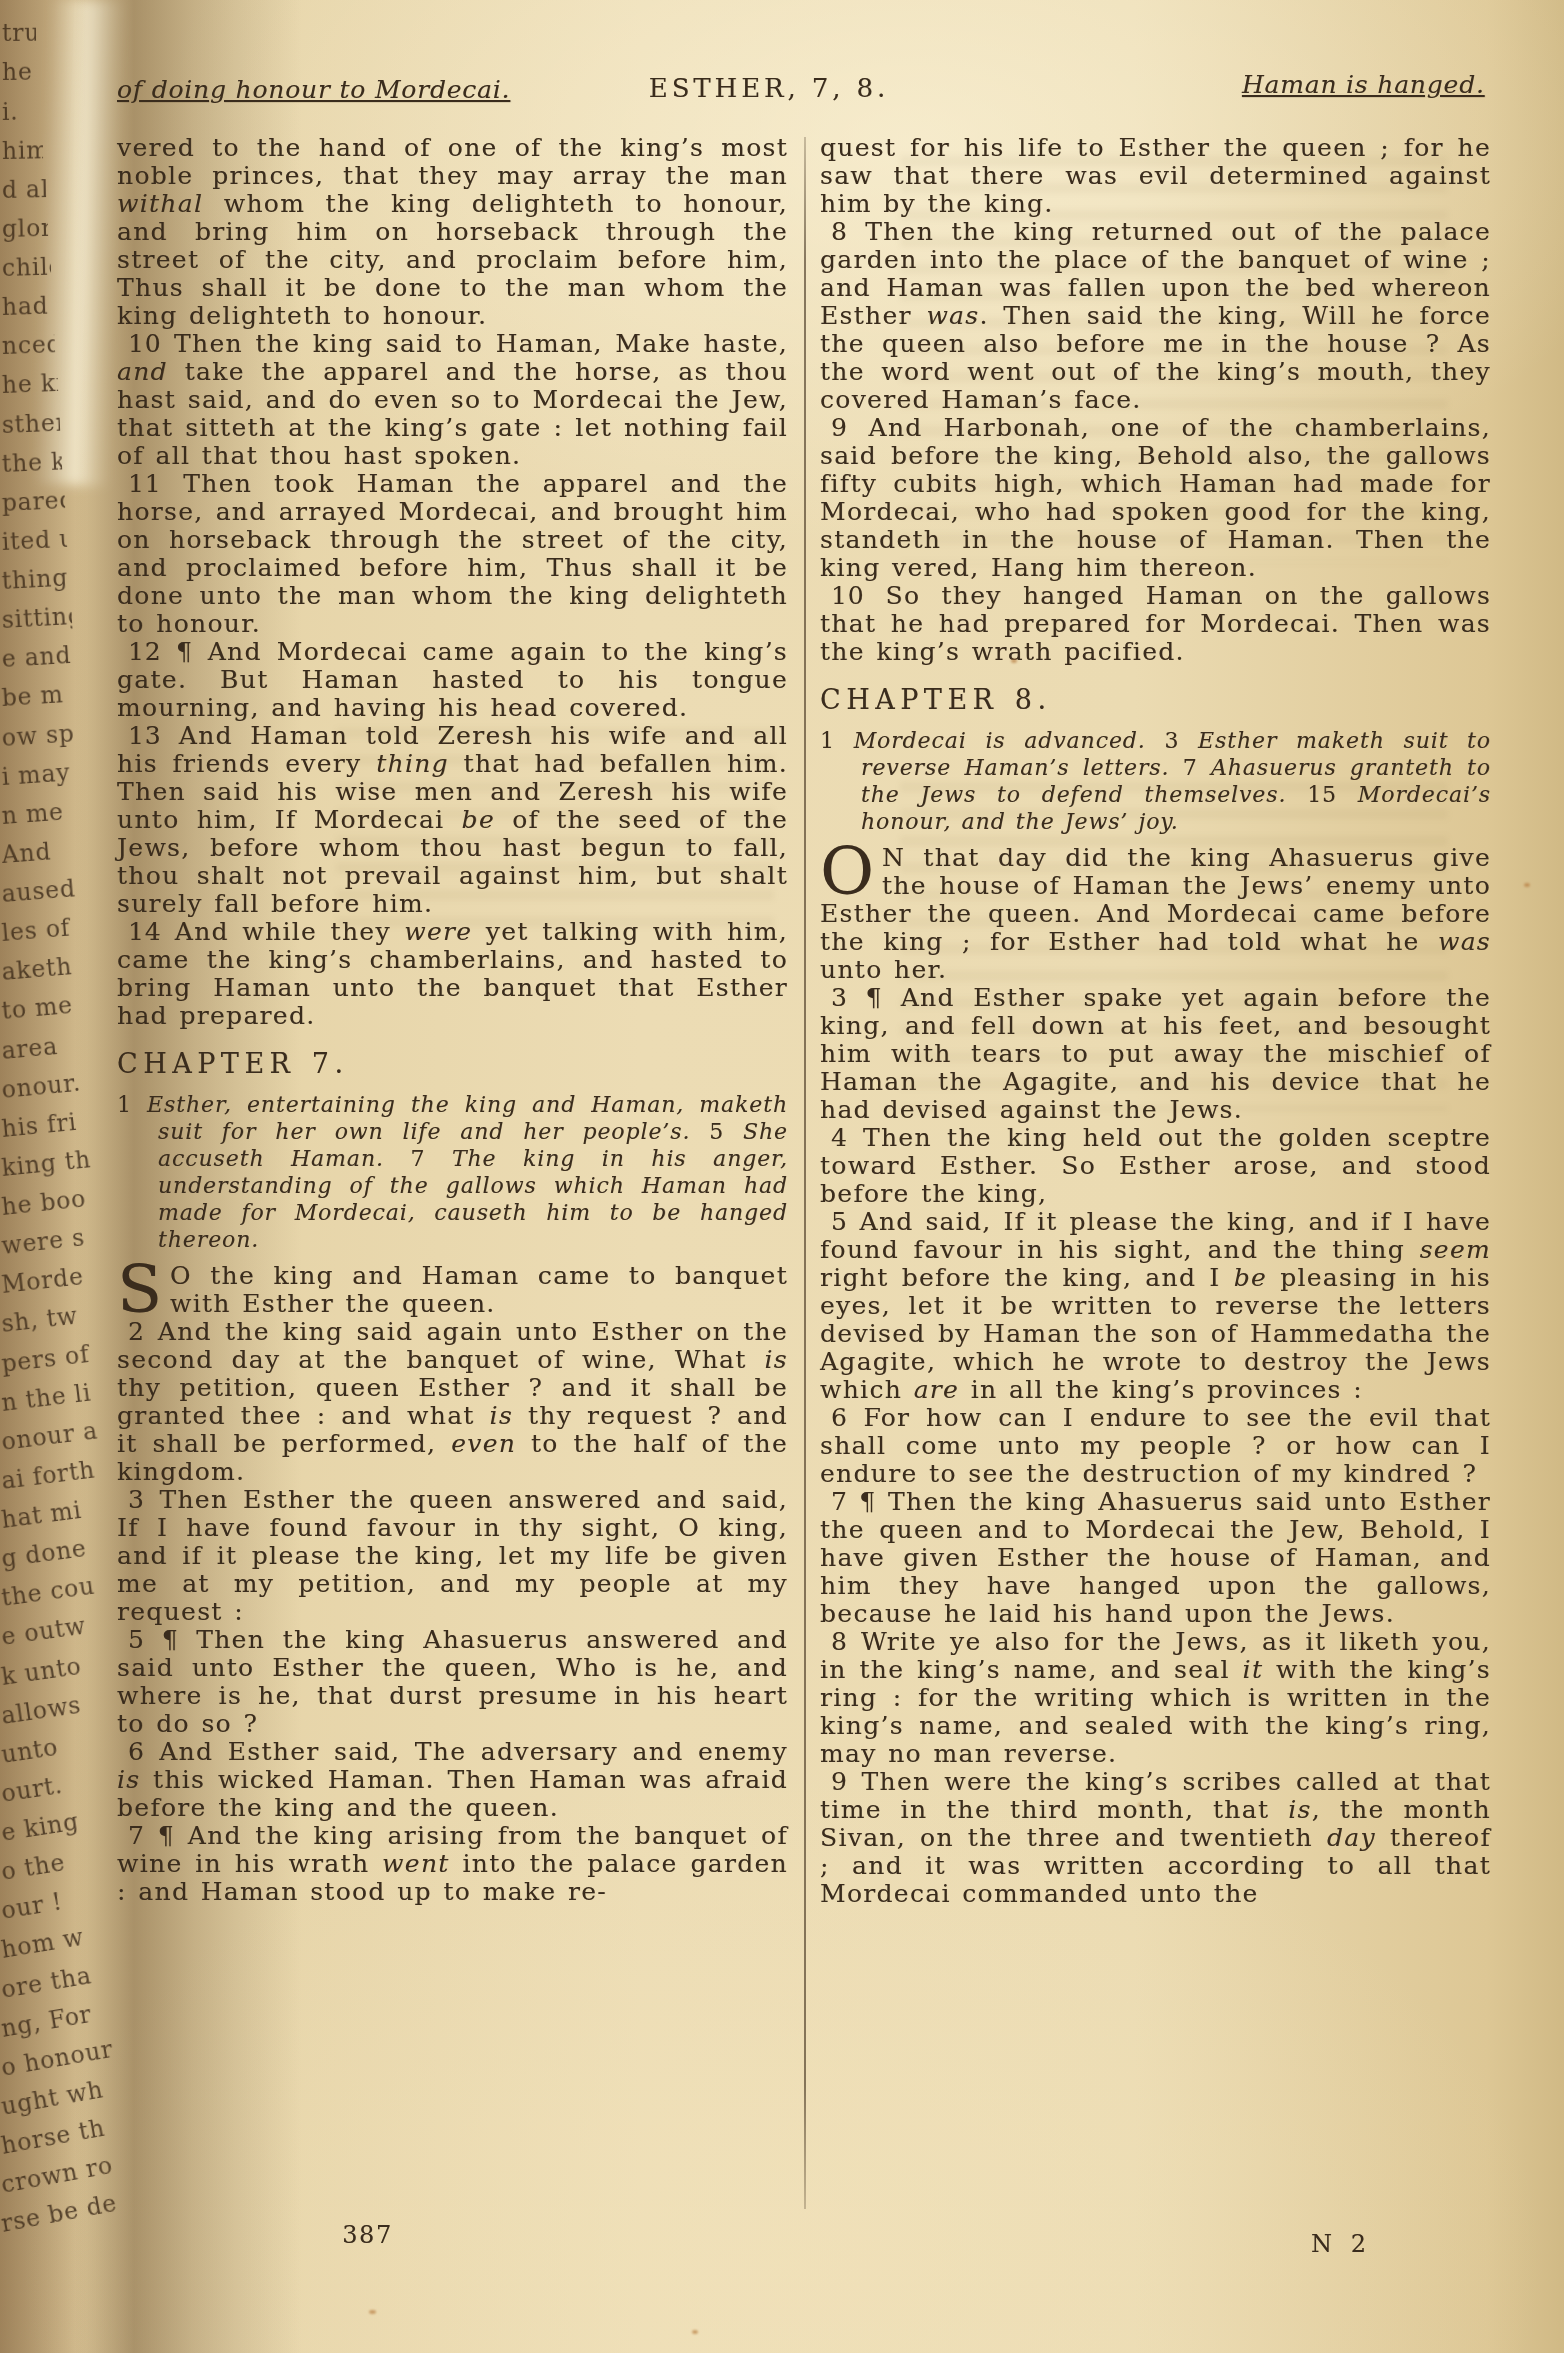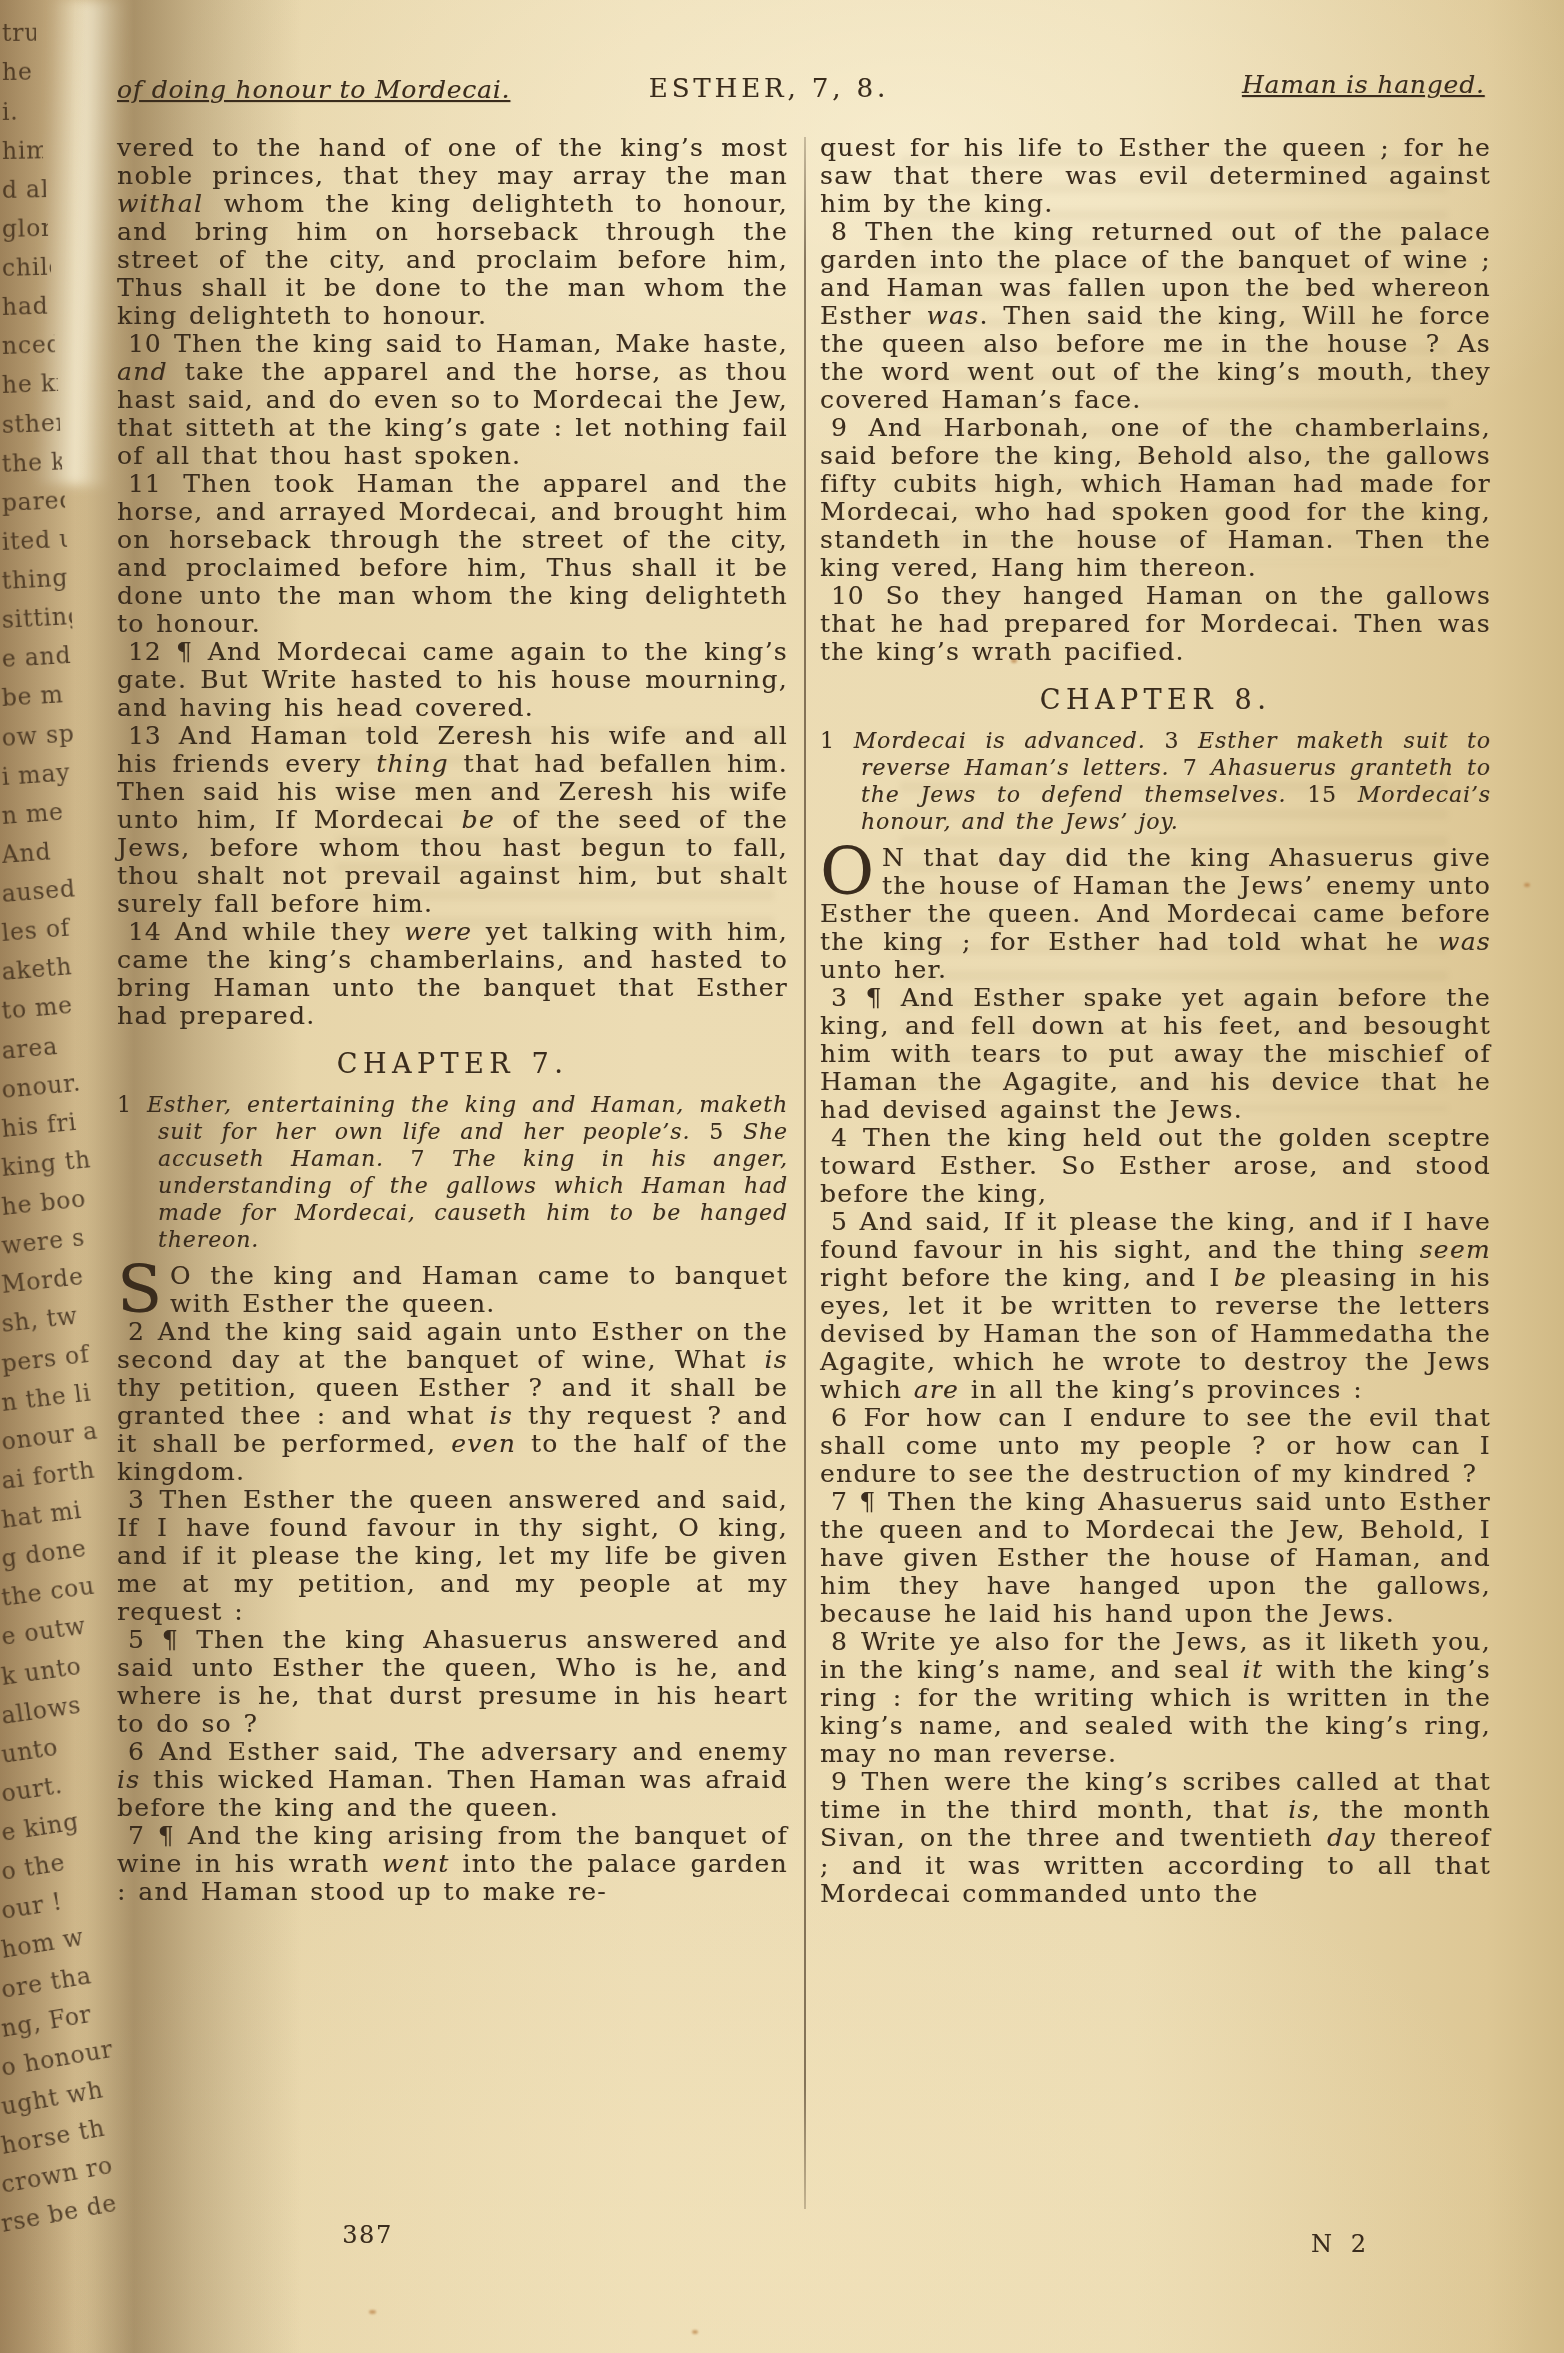--- a/index.html
+++ b/index.html
@@ -51,21 +51,21 @@
     text-align:justify;}
   .col.left{left:0;}
   .col.right{left:703px;}
 
   .verse{margin:0;text-indent:11px;}
   .verse.cont{text-indent:0;}
   .verse.dropped{text-indent:0;}
   .it{font-style:italic;}
   .vnum{letter-spacing:0.8px;}
   .chapter{margin:20.3px 0 12.5px 0;font-weight:normal;font-size:27px;
-    letter-spacing:5.5px;text-align:center;}
+    letter-spacing:5.5px;}
   .headnote{margin:0 0 9.4px 0;font-size:22px;line-height:27px;
     padding-left:41px;text-indent:-41px;letter-spacing:0.9px;}
   .headnote .num{font-style:normal;}
   .dropcap{float:left;font-size:66px;line-height:50px;height:52px;
     margin:3.1px 7.8px 0 0;letter-spacing:0;}
 
   .pageno{position:absolute;left:258px;top:2221px;width:219px;text-align:center;
     font-size:24px;letter-spacing:1.6px;text-shadow:0.3px 0.4px 0.5px rgba(58,42,24,0.32);}
   .sig{position:absolute;left:1311px;top:2230px;font-size:24px;letter-spacing:5.5px;
     text-shadow:0.3px 0.4px 0.5px rgba(58,42,24,0.32);}
@@ -145,21 +145,21 @@
     <span class="cap left">of doing honour to Mordecai.</span>
     <span class="title">ESTHER, 7, 8.</span>
     <span class="cap right">Haman is hanged.</span>
   </div>
   <div class="cols">
     <div class="rule"></div>
     <div class="col left">
         <p class="verse cont"><span>vered to the hand of one of the king’s most noble princes, that they may array the man </span><span class="it">withal</span><span> whom the king delighteth to honour, and bring him on horseback through the street of the city, and proclaim before him, Thus shall it be done to the man whom the king delighteth to honour.</span></p>
         <p class="verse"><span class="vnum">10</span> <span>Then the king said to Haman, Make haste, </span><span class="it">and</span><span> take the apparel and the horse, as thou hast said, and do even so to Mordecai the Jew, that sitteth at the king’s gate : let nothing fail of all that thou hast spoken.</span></p>
         <p class="verse"><span class="vnum">11</span> <span>Then took Haman the apparel and the horse, and arrayed Mordecai, and brought him on horseback through the street of the city, and proclaimed before him, Thus shall it be done unto the man whom the king delighteth to honour.</span></p>
-        <p class="verse"><span class="vnum">12 ¶</span> <span>And Mordecai came again to the king’s gate. But Write hasted to his house mourning, and having his head covered.</span></p>
+        <p class="verse"><span class="vnum">12 ¶</span> <span>And Mordecai came again to the king’s gate. But Haman hasted to his tongue mourning, and having his head covered.</span></p>
         <p class="verse"><span class="vnum">13</span> <span>And Haman told Zeresh his wife and all his friends every </span><span class="it">thing</span><span> that had befallen him. Then said his wise men and Zeresh his wife unto him, If Mordecai </span><span class="it">be</span><span> of the seed of the Jews, before whom thou hast begun to fall, thou shalt not prevail against him, but shalt surely fall before him.</span></p>
         <p class="verse"><span class="vnum">14</span> <span>And while they </span><span class="it">were</span><span> yet talking with him, came the king’s chamberlains, and hasted to bring Haman unto the banquet that Esther had prepared.</span></p>
         <h2 class="chapter">CHAPTER 7.</h2>
         <p class="headnote"><span class="num">1 </span><span class="it">Esther, entertaining the king and Haman, maketh suit for her own life and her people’s.</span><span class="num">  5 </span><span class="it">She accuseth Haman.</span><span class="num">  7 </span><span class="it">The king in his anger, understanding of the gallows which Haman had made for Mordecai, causeth him to be hanged thereon.</span></p>
         <p class="verse dropped"><span class="dropcap">S</span><span>O the king and Haman came to banquet with Esther the queen.</span></p>
         <p class="verse"><span class="vnum">2</span> <span>And the king said again unto Esther on the second day at the banquet of wine, What </span><span class="it">is</span><span> thy petition, queen Esther ? and it shall be granted thee : and what </span><span class="it">is</span><span> thy request ? and it shall be performed, </span><span class="it">even</span><span> to the half of the kingdom.</span></p>
         <p class="verse"><span class="vnum">3</span> <span>Then Esther the queen answered and said, If I have found favour in thy sight, O king, and if it please the king, let my life be given me at my petition, and my people at my request :</span></p>
         <p class="verse"><span class="vnum">5 ¶</span> <span>Then the king Ahasuerus answered and said unto Esther the queen, Who is he, and where is he, that durst presume in his heart to do so ?</span></p>
         <p class="verse"><span class="vnum">6</span> <span>And Esther said, The adversary and enemy </span><span class="it">is</span><span> this wicked Haman. Then Haman was afraid before the king and the queen.</span></p>
         <p class="verse"><span class="vnum">7 ¶</span> <span>And the king arising from the banquet of wine in his wrath </span><span class="it">went</span><span> into the palace garden : and Haman stood up to make re-</span></p>

